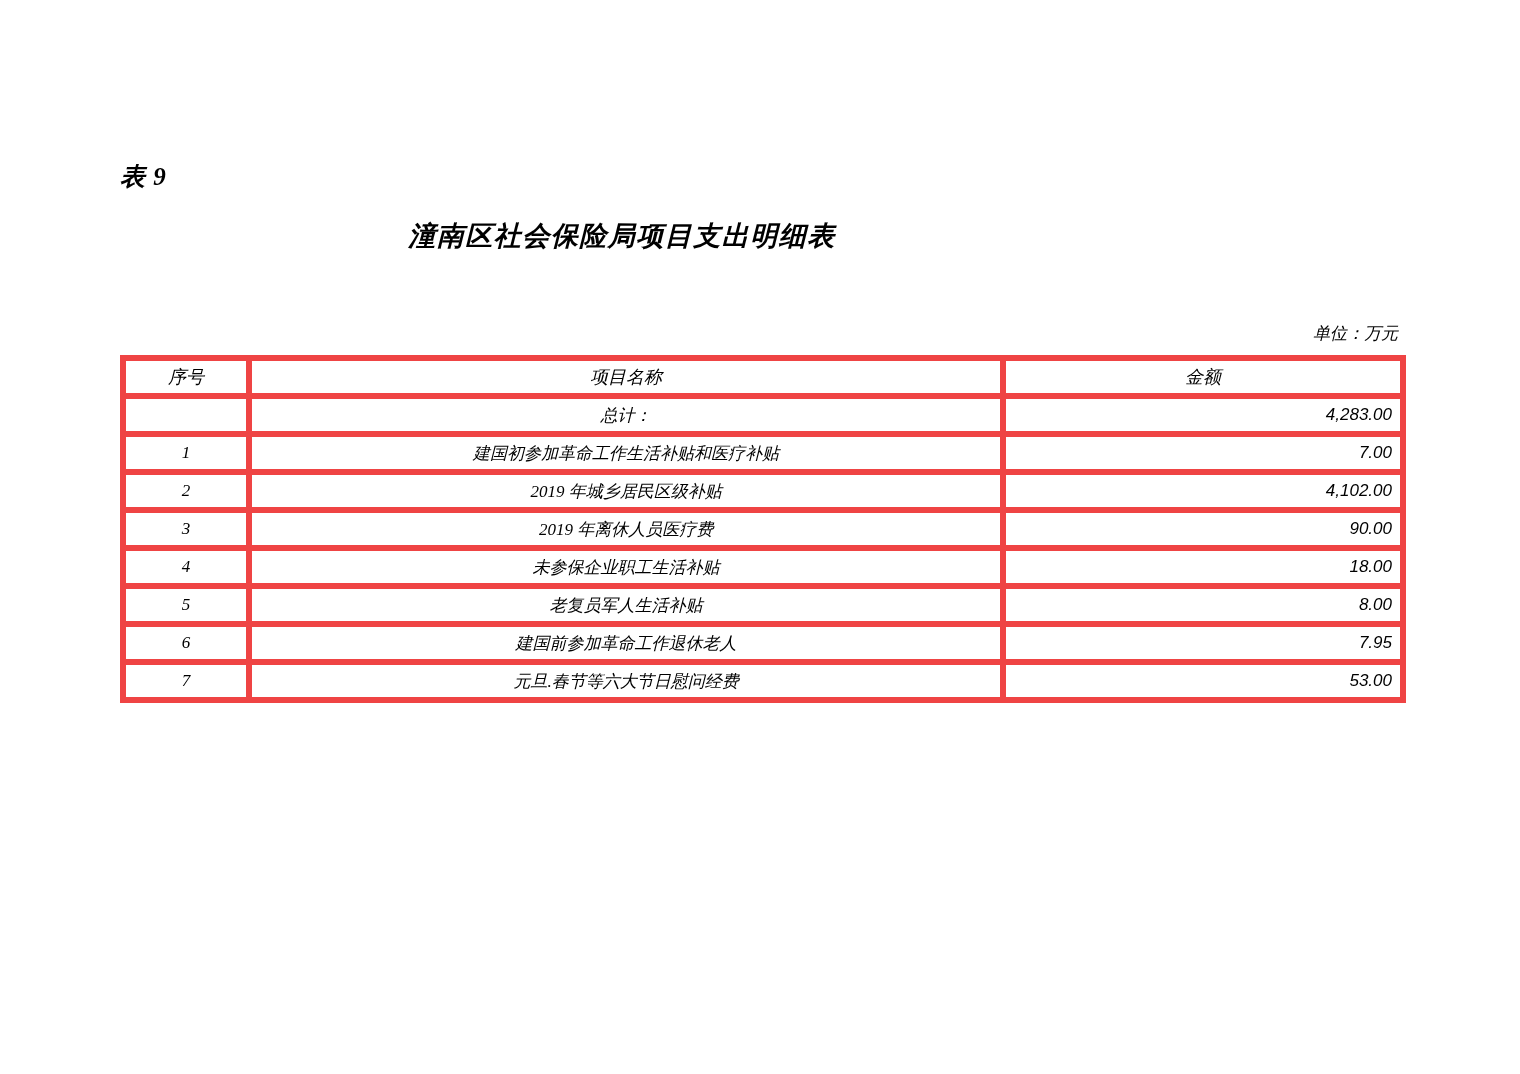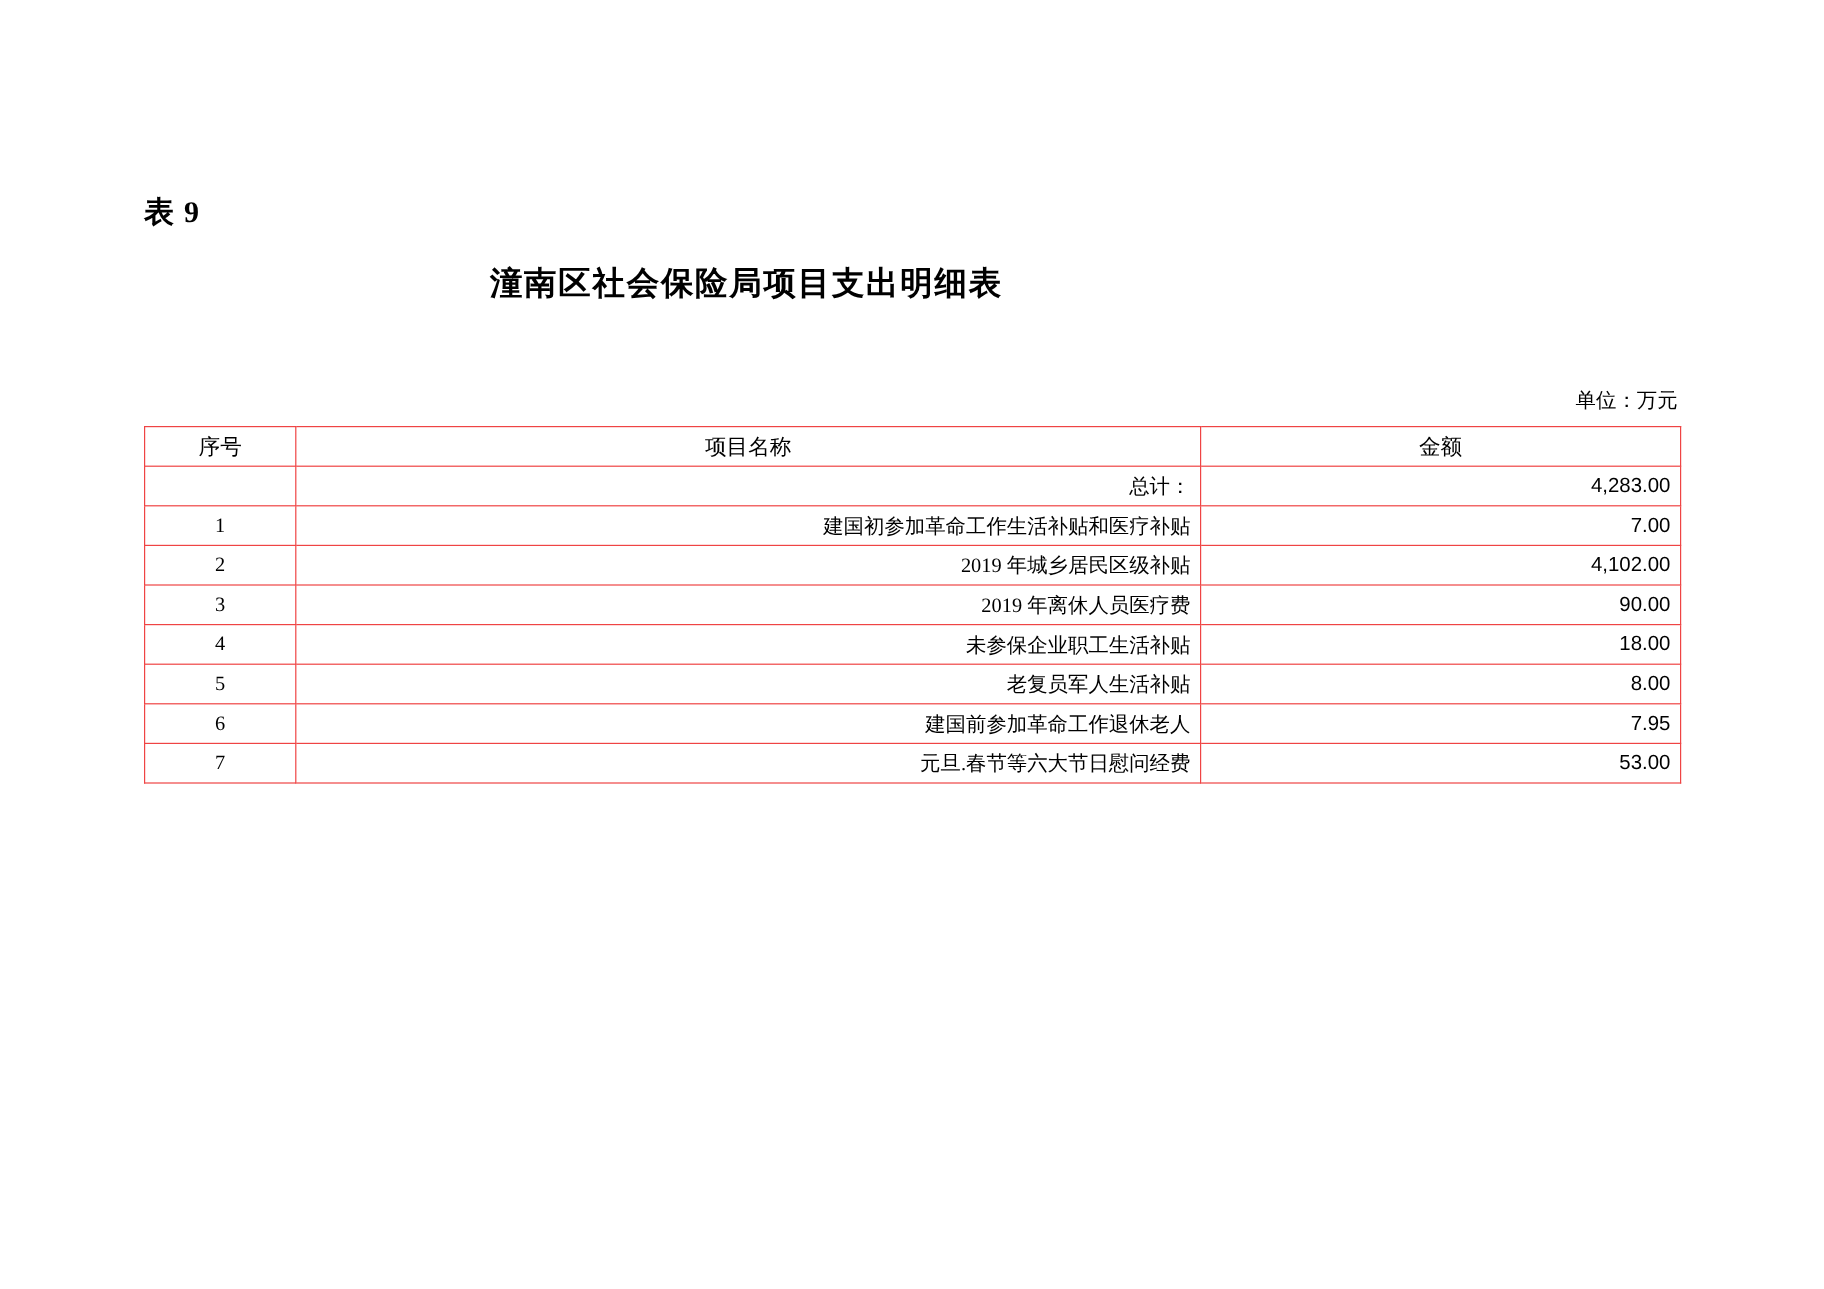--- a/index.html
+++ b/index.html
@@ -13,20 +13,21 @@
     position: relative;
     font-family: "Liberation Serif", "DejaVu Serif", serif;
     color: #000000;
   }
   .page {
     position: absolute;
     left: 0; top: 0;
     width: 1520px;
     height: 1074px;
     overflow: hidden;
+    font-style: italic;
   }
   .table-label {
     position: absolute;
     left: 120px;
     top: 160px;
     font-size: 25px;
     font-weight: bold;
     letter-spacing: 1px;
   }
   .doc-title {
@@ -48,39 +49,39 @@
   }
   table.detail {
     position: absolute;
     left: 120px;
     top: 355px;
     width: 1280px;
     border-collapse: collapse;
     table-layout: fixed;
   }
   table.detail td, table.detail th {
-    border: 1px solid #ef4444;
+    border: 6px solid #ef4444;
     height: 32px;
     font-size: 17px;
     font-weight: normal;
     padding: 0 8px;
     vertical-align: middle;
   }
   table.detail thead th {
     text-align: center;
     font-size: 18px;
   }
   col.c-no { width: 126px; }
   col.c-name { width: 754px; }
   col.c-amount { width: 400px; }
   td.no {
     text-align: center;
   }
   td.name {
-    text-align: right;
+    text-align: center;
     padding-left: 12px;
   }
   td.amount {
     text-align: right;
     padding-right: 12px;
     font-family: "Liberation Sans", sans-serif;
     font-size: 17px;
     margin-left: 20px;
   }
   .page-number {

